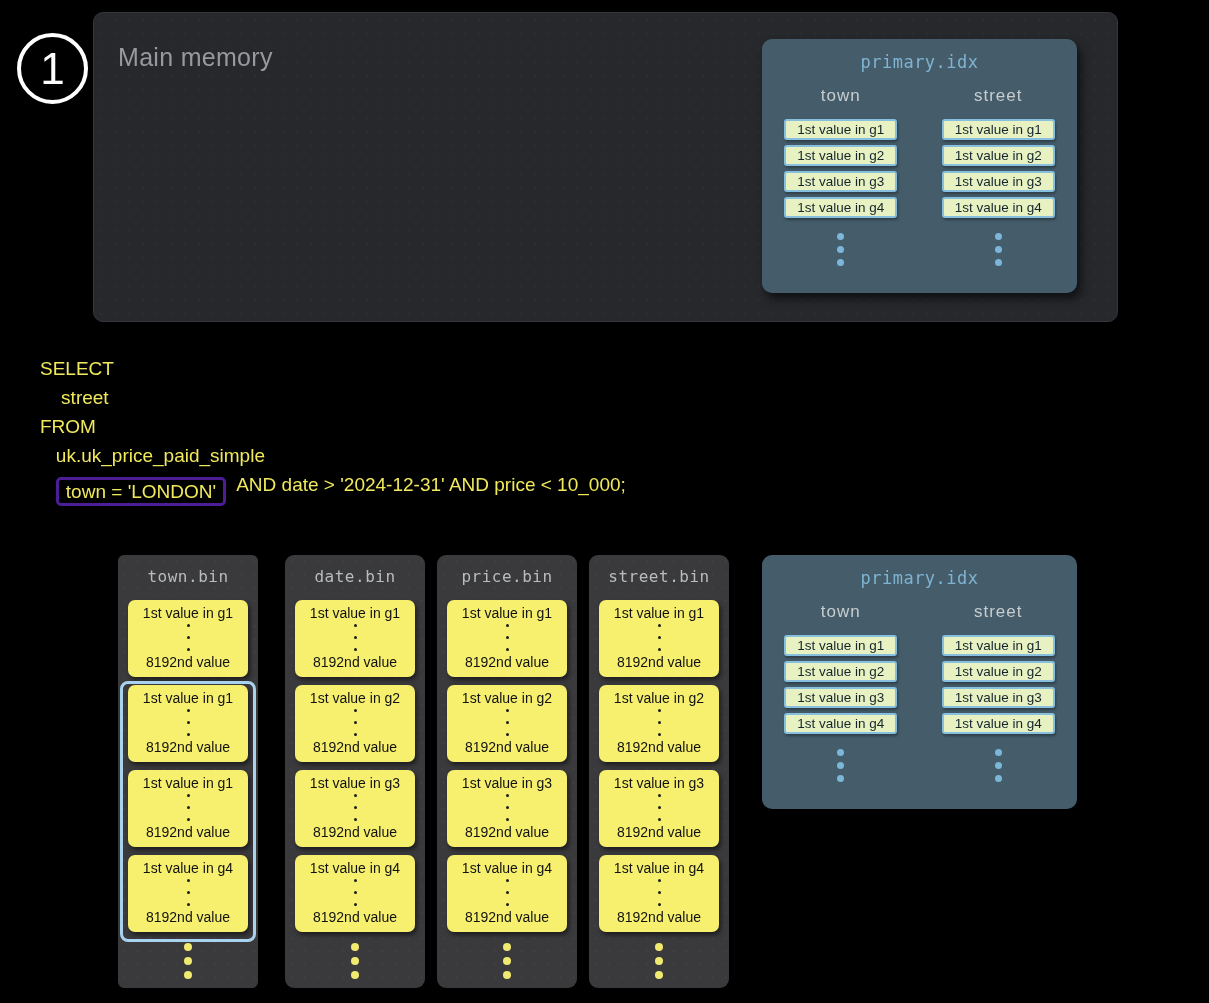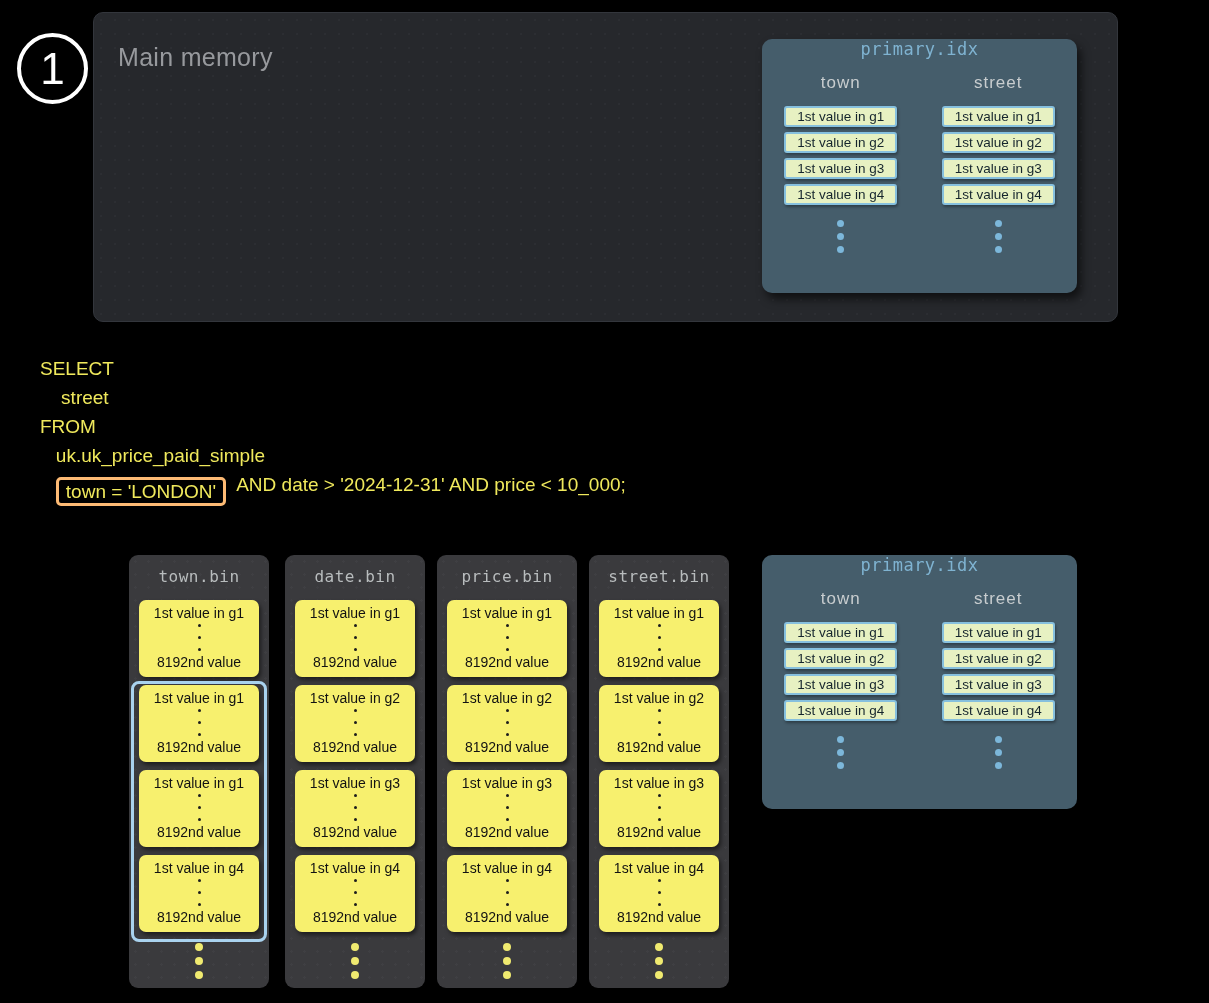--- a/index.html
+++ b/index.html
@@ -14,21 +14,21 @@
   
   .mm-panel{position:absolute;left:93px;top:12px;width:1025px;height:310px;
             background:#26282c;border:1px solid #33363c;border-radius:10px;box-sizing:border-box;
             background-image:radial-gradient(rgba(140,140,150,.055) 1.2px,transparent 1.2px);
             background-size:14px 14px;}
   .mm-label{position:absolute;left:24px;top:30px;font-size:25px;color:#97999d;letter-spacing:.3px;}
 
   
   .pidx{position:absolute;left:762px;width:315px;height:254px;background:#455d6b;border-radius:10px;
         box-shadow:4px 6px 10px rgba(0,0,0,.6);display:flex;flex-direction:column;align-items:center;
-        box-sizing:border-box;}
+        padding-top:13px;box-sizing:border-box;}
   .pidx-top{top:39px;}
   .pidx-bottom{top:555px;}
   .pidx-title{font-family:"DejaVu Sans Mono",monospace;font-size:17px;color:#7fb3d1;letter-spacing:.5px;}
   .pidx-cols{display:flex;width:100%;margin-top:14px;}
   .pidx-col{flex:1;display:flex;flex-direction:column;align-items:center;}
   .pidx-col-header{font-family:Liberation Sans, sans-serif;font-size:17px;color:#c8cdcf;
                    letter-spacing:1px;margin-bottom:13px;}
   .chip{width:113px;height:21px;background:#e7f1c2;border:2px solid #86c0de;border-radius:3px;
         color:#15252d;font-size:13.5px;display:flex;align-items:center;justify-content:center;
         margin-bottom:5px;box-sizing:border-box;box-shadow:1px 2px 3px rgba(0,0,0,.35);
@@ -37,30 +37,30 @@
   .dot{border-radius:50%;}
   .dot-blue{width:7px;height:7px;background:#7cb7da;}
   .dot-yellow{width:8px;height:8px;background:#f0ea70;}
   .dot-dark{width:3px;height:3px;background:#1c1c1c;}
 
   
   .sql{position:absolute;left:40px;top:354px;font-family:Liberation Sans, sans-serif;
        font-size:19px;color:#f0e95c;}
   .sql-line{height:29px;line-height:29px;white-space:pre;}
   .sql-final{display:flex;align-items:center;height:29px;white-space:pre;}
-  .sql-hl{border:3px solid #fdba74;border-radius:5px;height:29px;display:flex;align-items:center;
+  .sql-hl{border:3px solid #4c1d95;border-radius:5px;height:29px;display:flex;align-items:center;
           padding:0 7px;box-sizing:border-box;margin-right:10px;margin-top:14px;}
 
   
   .bin{position:absolute;top:555px;width:140px;height:433px;background:#3a3a3d;border-radius:9px;
        box-shadow:3px 5px 9px rgba(0,0,0,.55);display:flex;flex-direction:column;align-items:center;
        padding-top:12px;box-sizing:border-box;
        background-image:radial-gradient(rgba(160,160,170,.05) 1.2px,transparent 1.2px);
        background-size:13px 13px;}
-  .bin-town{left:129px;}
+  .bin-town{left:118px;border-radius:6px;}
   .bin-date{left:285px;}
   .bin-price{left:437px;}
   .bin-street{left:589px;}
   .bin-title{font-family:"DejaVu Sans Mono",monospace;font-size:16px;color:#b8bcbd;
              letter-spacing:.5px;margin-bottom:14px;height:19px;line-height:19px;}
   .granule{width:120px;height:77px;background:#f7f06e;border-radius:7px;margin-bottom:8px;
            display:flex;flex-direction:column;align-items:center;justify-content:space-between;
            padding:5px 0 7px;box-sizing:border-box;color:#121212;font-size:14px;
            box-shadow:2px 3px 4px rgba(0,0,0,.5);white-space:nowrap;}
   .g-dots{display:flex;flex-direction:column;align-items:center;gap:9px;}

